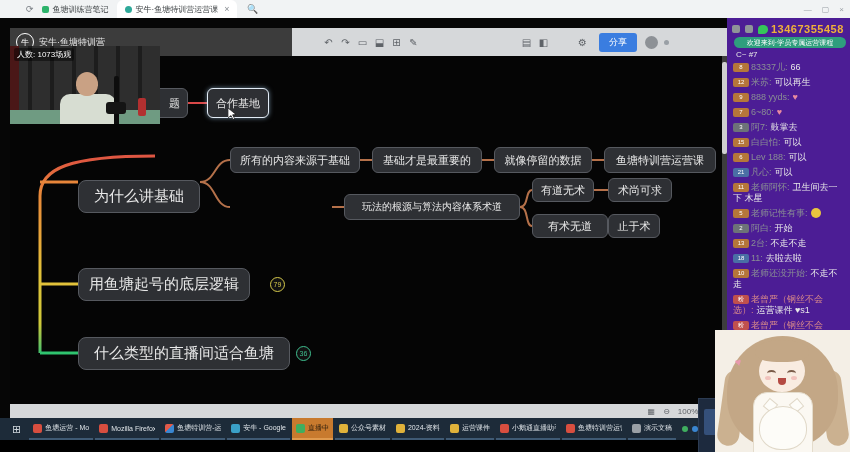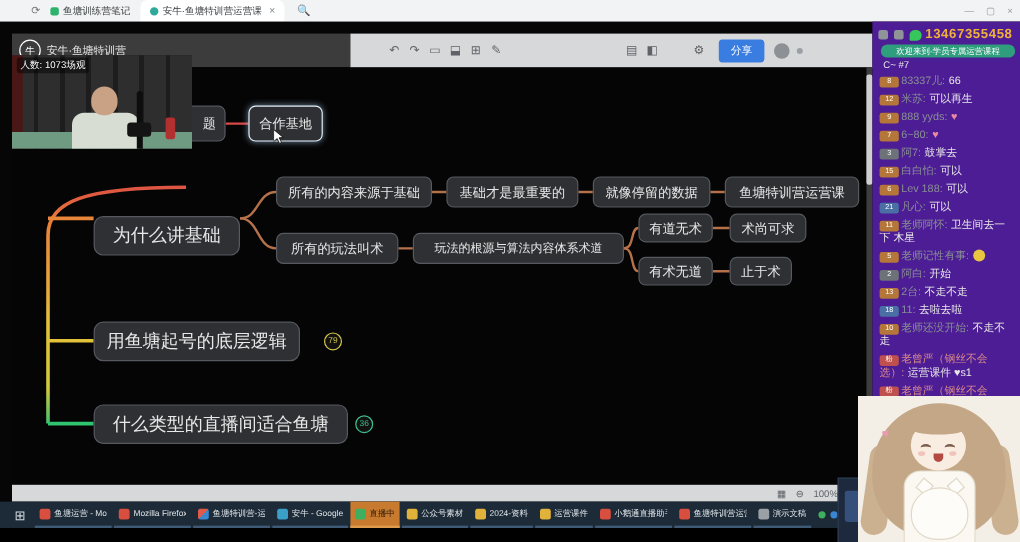--- a/index.html
+++ b/index.html
@@ -222,33 +222,30 @@
     </div>
   <div class="mnode" style="left:372px;top:147px;width:110px;height:26px;">
       <span>基础才是最重要的</span>
     </div>
   <div class="mnode" style="left:494px;top:147px;width:98px;height:26px;">
       <span>就像停留的数据</span>
     </div>
   <div class="mnode" style="left:604px;top:147px;width:112px;height:26px;">
       <span>鱼塘特训营运营课</span>
     </div>
-  <div class="mnode" style="left:230px;top:194px;width:102px;height:26px;">
-      <span>所有的玩法叫术</span>
-    </div>
   <div class="mnode" style="left:344px;top:194px;width:176px;height:26px;font-size:10px;">
       <span>玩法的根源与算法内容体系术道</span>
     </div>
   <div class="mnode" style="left:532px;top:178px;width:62px;height:24px;">
       <span>有道无术</span>
     </div>
   <div class="mnode" style="left:608px;top:178px;width:64px;height:24px;">
       <span>术尚可求</span>
     </div>
-  <div class="mnode" style="left:532px;top:214px;width:62px;height:24px;">
+  <div class="mnode" style="left:532px;top:214px;width:76px;height:24px;">
       <span>有术无道</span>
     </div>
   <div class="mnode" style="left:608px;top:214px;width:52px;height:24px;">
       <span>止于术</span>
     </div>
   <div class="mnode big" style="left:78px;top:268px;width:172px;height:33px;">
       <span>用鱼塘起号的底层逻辑</span>
     </div>
   <div class="count-badge cb-yellow" style="left:270px;top:277px;">
       <span>79</span>

